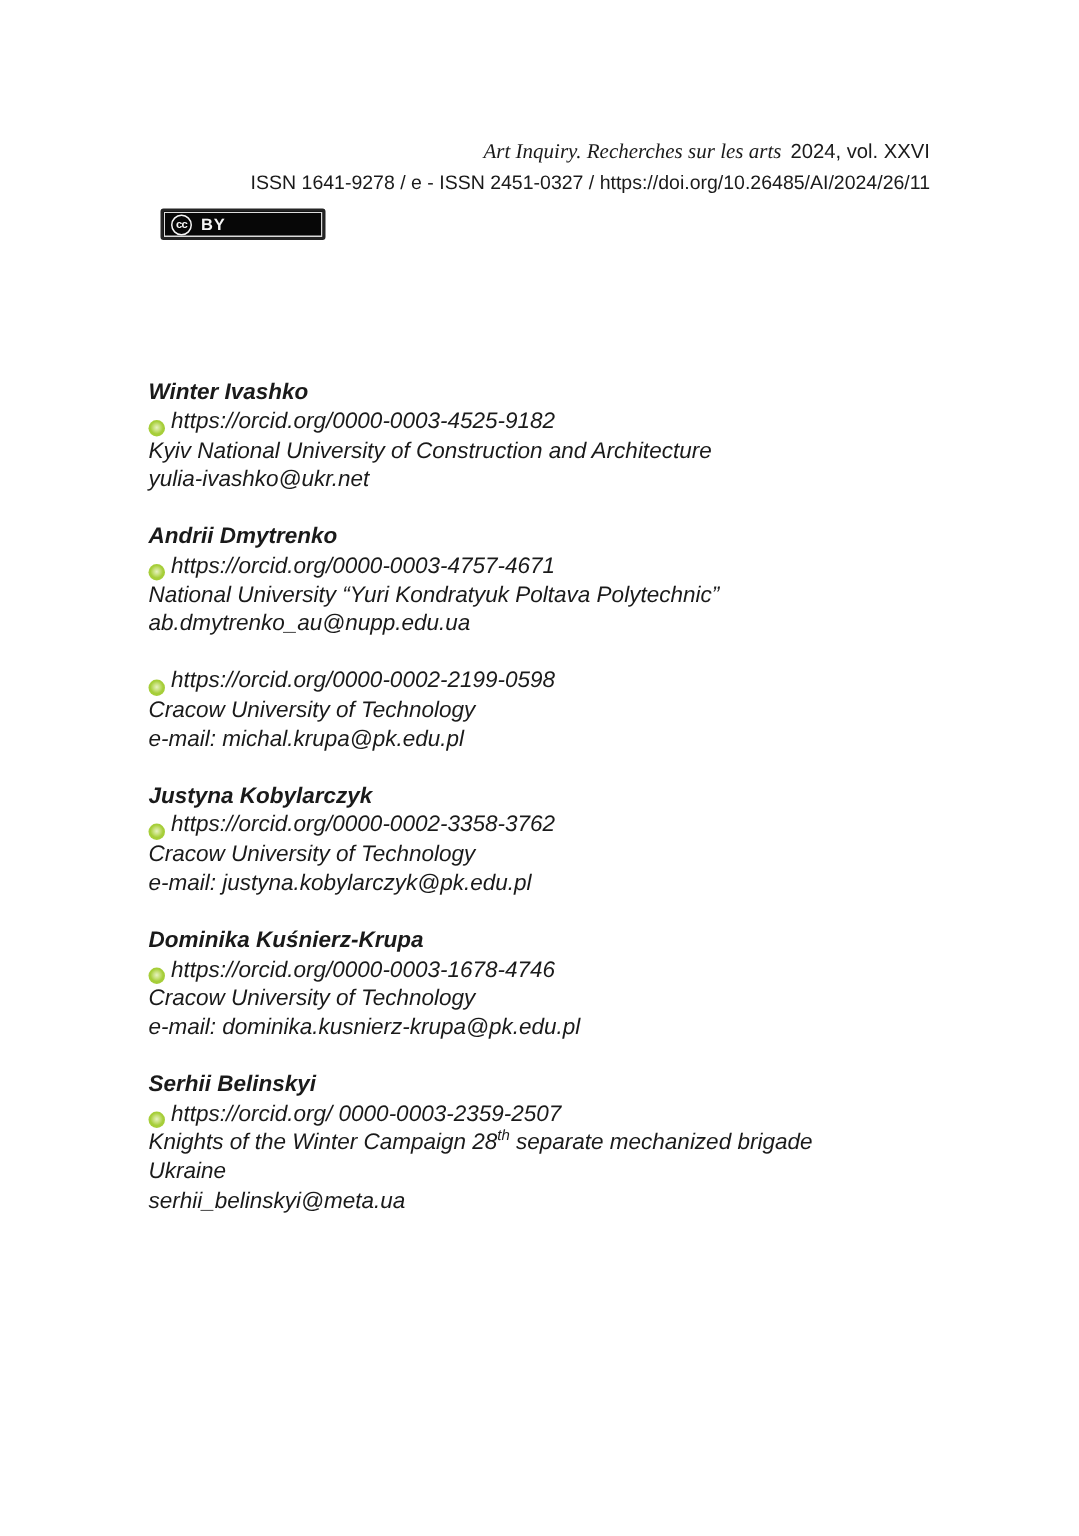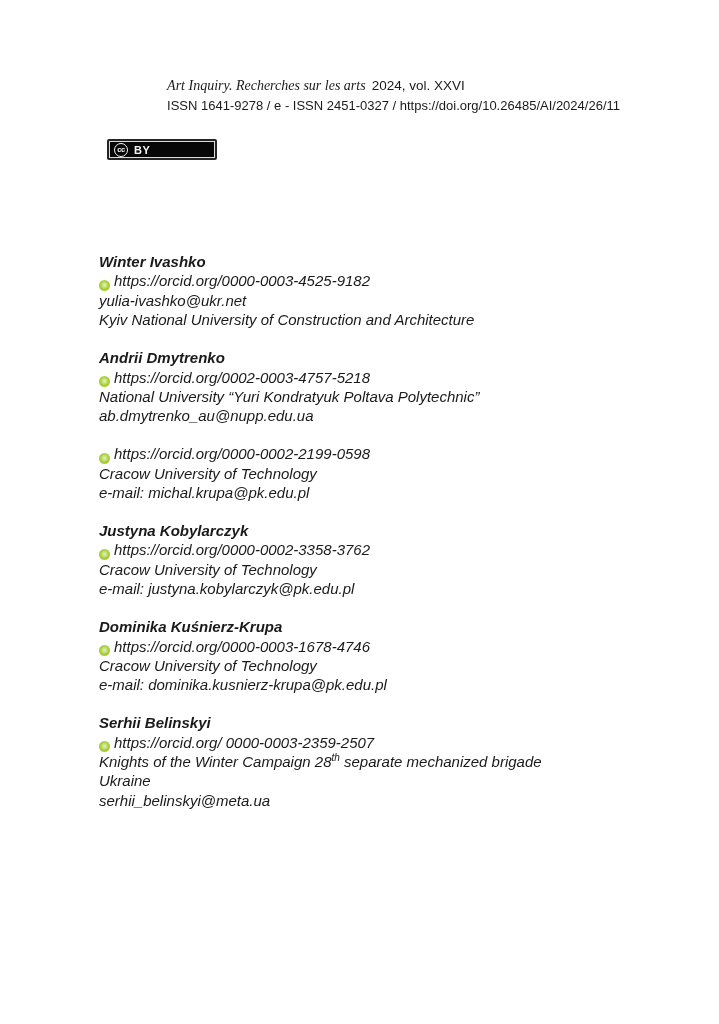--- a/index.html
+++ b/index.html
@@ -12,22 +12,23 @@
     background: #ffffff;
     position: relative;
     font-family: "Liberation Sans", sans-serif;
     color: #1a1a1a;
     overflow: hidden;
   }
 
   
   .page-header {
     position: absolute;
-    top: 77px;
+    top: 92px;
     right: 99px;
+    text-align: right;
     white-space: nowrap;
   }
   .journal-line {
     font-size: 14px;
     line-height: 17px;
   }
   .journal-title {
     font-family: "Liberation Serif", serif;
     font-style: italic;
     font-size: 14px;
@@ -130,29 +131,29 @@
   </div>
 
   <div class="authors">
 
     <div class="author-block">
       <div class="author-name">Winter Ivashko</div>
       <div class="orcid-line">
         <span class="orcid-icon"></span>
         <span>https://orcid.org/0000-0003-4525-9182</span>
       </div>
+      <div>Kyiv National University of Construction and Architecture</div>
       <div>yulia-ivashko@ukr.net</div>
-      <div>Kyiv National University of Construction and Architecture</div>
     </div>
 
     <div class="author-block">
       <div class="author-name">Andrii Dmytrenko</div>
       <div class="orcid-line">
         <span class="orcid-icon"></span>
-        <span>https://orcid.org/0002-0003-4757-5218</span>
+        <span>https://orcid.org/0000-0003-4757-4671</span>
       </div>
       <div>National University “Yuri Kondratyuk Poltava Polytechnic”</div>
       <div>ab.dmytrenko_au@nupp.edu.ua</div>
     </div>
 
     <div class="author-block">
       <div class="orcid-line">
         <span class="orcid-icon"></span>
         <span>https://orcid.org/0000-0002-2199-0598</span>
       </div>

